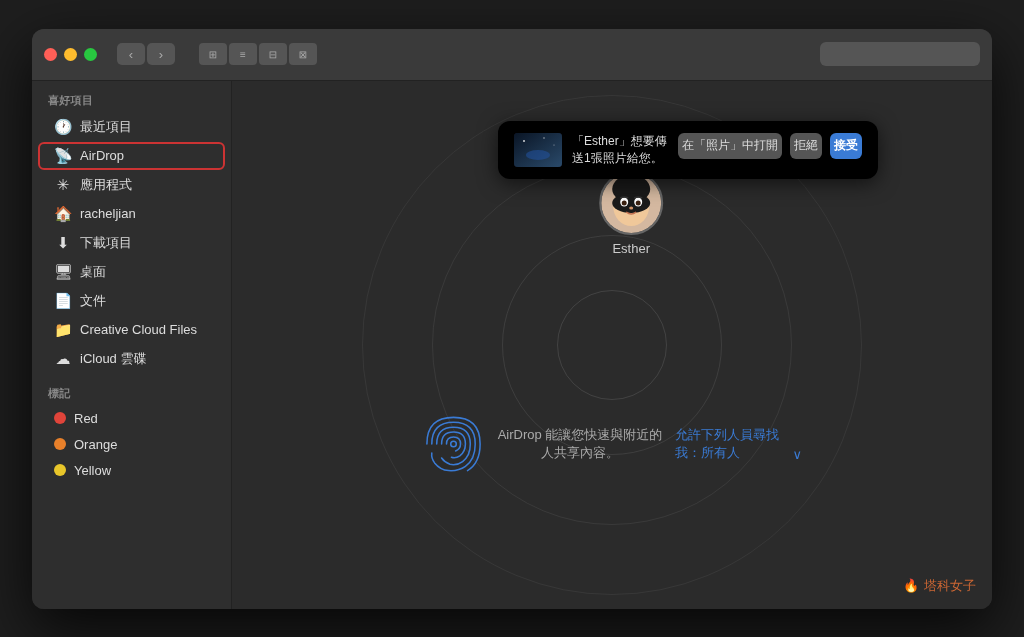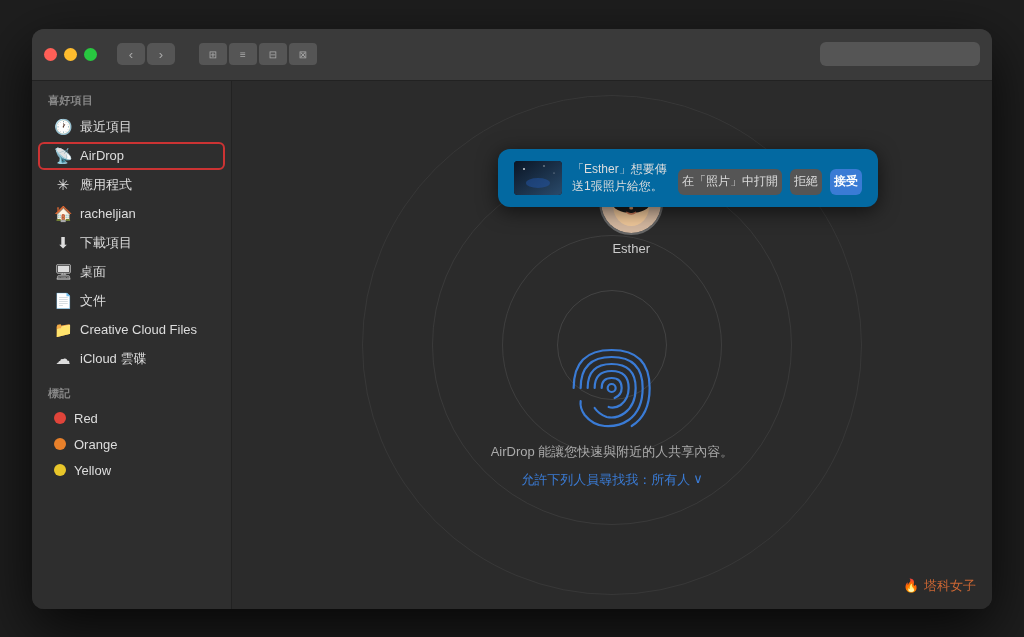--- a/index.html
+++ b/index.html
@@ -172,63 +172,63 @@
       color: #ccc;
       font-size: 13px;
     }
     
     .airdrop-center {
       position: absolute;
       bottom: 120px;
       left: 50%;
       transform: translateX(-50%);
       display: flex;
-      flex-direction: column;
+      flex-direction: row;
       align-items: center;
       gap: 10px;
     }
     .fingerprint-svg {
       width: 90px;
       height: 90px;
     }
     .airdrop-desc {
       color: #aaa;
       font-size: 13px;
       text-align: center;
     }
     .airdrop-allow {
       color: #3a7bd5;
       font-size: 13px;
       cursor: pointer;
       display: flex;
-      align-items: flex-start;
+      align-items: flex-end;
       gap: 3px;
     }
     
     .watermark {
       position: absolute;
       bottom: 14px;
       right: 16px;
       color: #cc6633;
       font-size: 13px;
       display: flex;
       align-items: center;
       gap: 4px;
     }
     
     .notification {
       position: absolute;
-      top: 68px;
+      top: 40px;
       left: 50%;
       transform: translateX(-30%);
-      background: #0369a1;
+      background: #000000;
       border-radius: 12px;
       padding: 12px 16px;
       display: flex;
-      align-items: flex-end;
+      align-items: flex-start;
       gap: 10px;
       box-shadow: 0 4px 20px rgba(0,0,0,0.6);
       z-index: 100;
       min-width: 380px;
     }
     .notif-thumbnail {
       width: 48px;
       height: 34px;
       background: linear-gradient(135deg, #1a2a4a, #3a5a7a);
       border-radius: 4px;

